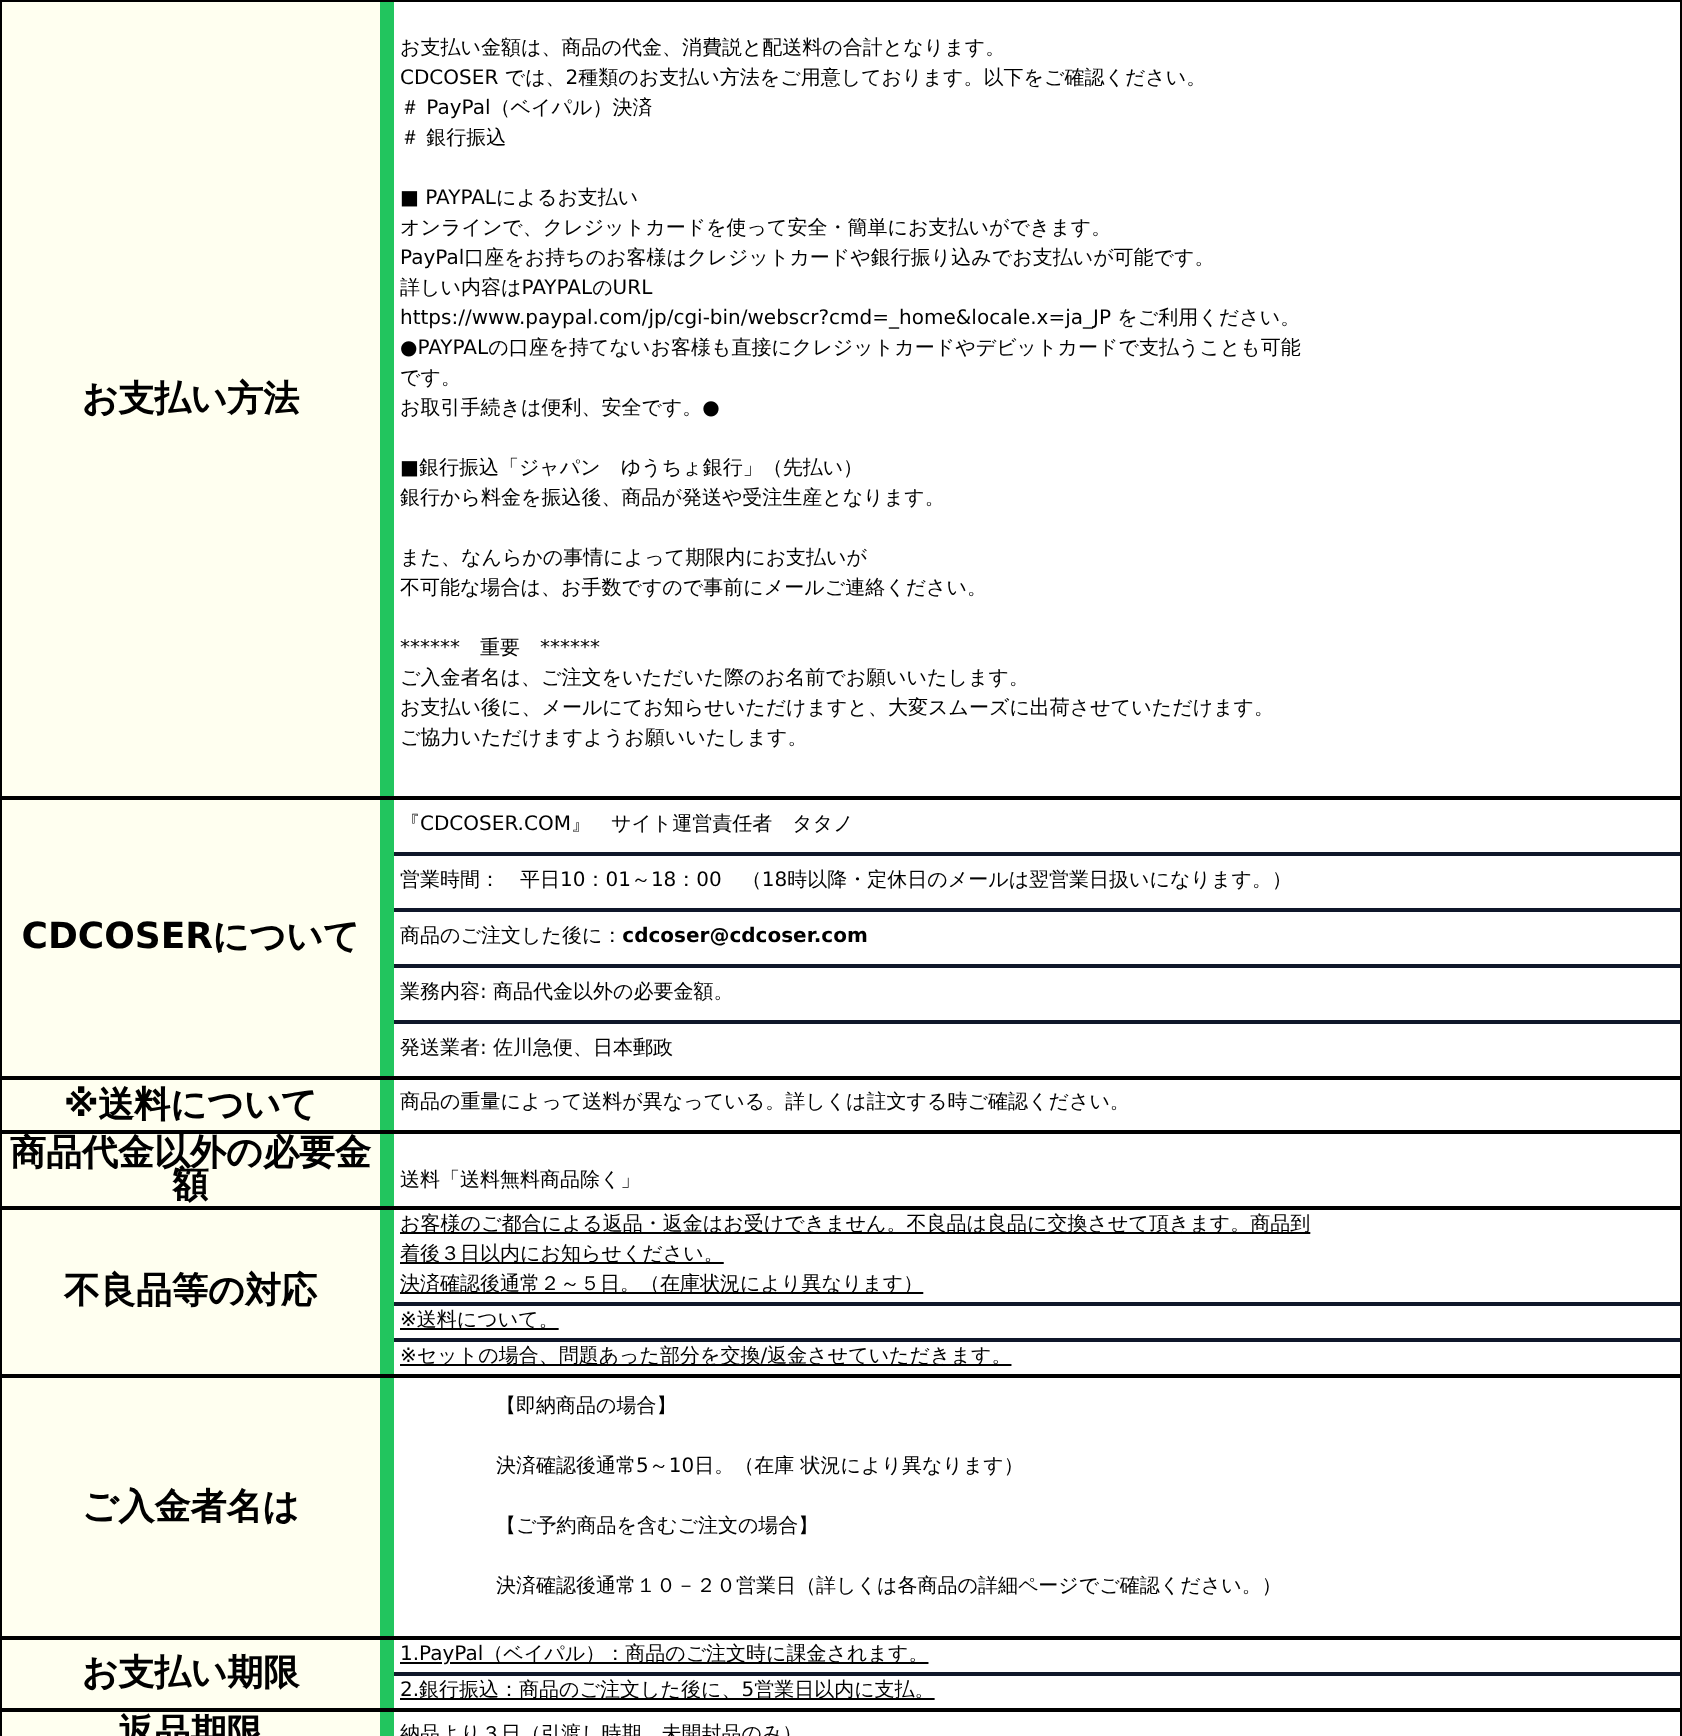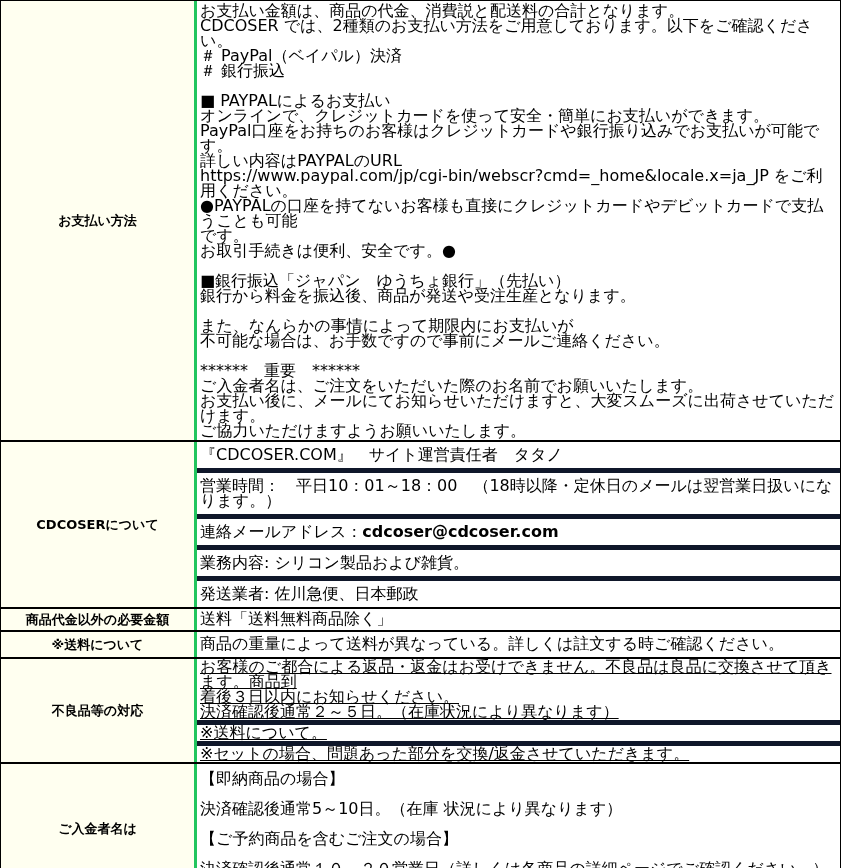--- a/index.html
+++ b/index.html
@@ -16,50 +16,50 @@
   .row {
     display: flex;
     border-top: 2px solid #000000;
     width: 100%;
   }
   .row:first-child { border-top: none; }
   .label {
     flex: 0 0 196px;
     width: 196px;
     background: #fffff0;
-    border-right: 3px solid #22c55e;
+    border-right: 7px solid #22c55e;
     display: flex;
     align-items: center;
     justify-content: center;
     text-align: center;
     font-weight: bold;
-    font-size: 13px;
+    font-size: 18px;
     line-height: 16px;
     padding: 2px 4px;
   }
   .content {
     flex: 1 1 auto;
     display: flex;
     flex-direction: column;
     min-width: 0;
   }
   .cell {
-    font-size: 16px;
+    font-size: 10px;
     line-height: 15px;
-    padding: 2px 3px 2px 3px;
+    padding: 16px 3px 2px 3px;
     white-space: pre-wrap;
     word-break: break-all;
     overflow-wrap: break-word;
   }
-  .subrows .cell { border-bottom: 5px solid #0f172a; }
+  .subrows .cell { border-bottom: 2px solid #0f172a; }
   .subrows .cell:last-child { border-bottom: none; }
   .cell.tall { padding-top: 5px; padding-bottom: 6px; }
   .cell.tight { padding-top: 0; padding-bottom: 1px; text-decoration: underline; }
   .cell.mid { padding-top: 4px; }
-  .cell.spaced { padding-top: 7px; }
+  .cell.spaced { padding-top: 7px; margin-left: 48px; }
   .email { font-weight: bold; }
 </style>
 </head>
 <body>
 
 <div class="page">
 
   <section class="row" style="min-height:397px">
     <div class="label">お支払い方法</div>
     <div class="content">
@@ -88,37 +88,37 @@
 お支払い後に、メールにてお知らせいただけますと、大変スムーズに出荷させていただけます。
 ご協力いただけますようお願いいたします。</div>
     </div>
   </section>
 
   <section class="row" style="min-height:131px">
     <div class="label">CDCOSERについて</div>
     <div class="content subrows">
       <div class="cell tall">『CDCOSER.COM』　サイト運営責任者　タタノ</div>
       <div class="cell tall">営業時間：　平日10：01～18：00　（18時以降・定休日のメールは翌営業日扱いになります。）</div>
-      <div class="cell tall"><span>連絡メールアドレス：</span><span class="email">cdcoser@cdcoser.com</span></div>
-      <div class="cell tall">業務内容: シリコン製品および雑貨。</div>
+      <div class="cell tall"><span>商品のご注文した後に：</span><span class="email">cdcoser@cdcoser.com</span></div>
+      <div class="cell tall">業務内容: 商品代金以外の必要金額。</div>
       <div class="cell tall">発送業者: 佐川急便、日本郵政</div>
+    </div>
+  </section>
+
+  <section class="row" style="min-height:27px">
+    <div class="label">※送料について</div>
+    <div class="content">
+      <div class="cell mid">商品の重量によって送料が異なっている。詳しくは註文する時ご確認ください。</div>
     </div>
   </section>
 
   <section class="row" style="min-height:23px">
     <div class="label">商品代金以外の必要金額</div>
     <div class="content">
       <div class="cell">送料「送料無料商品除く」</div>
-    </div>
-  </section>
-
-  <section class="row" style="min-height:27px">
-    <div class="label">※送料について</div>
-    <div class="content">
-      <div class="cell mid">商品の重量によって送料が異なっている。詳しくは註文する時ご確認ください。</div>
     </div>
   </section>
 
   <section class="row" style="min-height:77px">
     <div class="label">不良品等の対応</div>
     <div class="content subrows">
       <div class="cell tight">お客様のご都合による返品・返金はお受けできません。不良品は良品に交換させて頂きます。商品到
 着後３日以内にお知らせください。
 決済確認後通常２～５日。（在庫状況により異なります）</div>
       <div class="cell tight">※送料について。</div>
@@ -134,20 +134,24 @@
 決済確認後通常5～10日。（在庫 状況により異なります）
 
 【ご予約商品を含むご注文の場合】
 
 決済確認後通常１０－２０営業日（詳しくは各商品の詳細ページでご確認ください。）</div>
     </div>
   </section>
 
   <section class="row" style="min-height:36px">
     <div class="label">お支払い期限</div>
+    <div class="content subrows">
+      <div class="cell tight">1.PayPal（ベイパル）：商品のご注文時に課金されます。</div>
+      <div class="cell tight">2.銀行振込：商品のご注文した後に、5営業日以内に支払。</div>
+    </div>
   </section>
 
   <section class="row" style="min-height:23px">
     <div class="label">返品期限</div>
     <div class="content">
       <div class="cell mid">納品より３日（引渡し時期、未開封品のみ）</div>
     </div>
   </section>
 
   <section class="row" style="min-height:22px">

